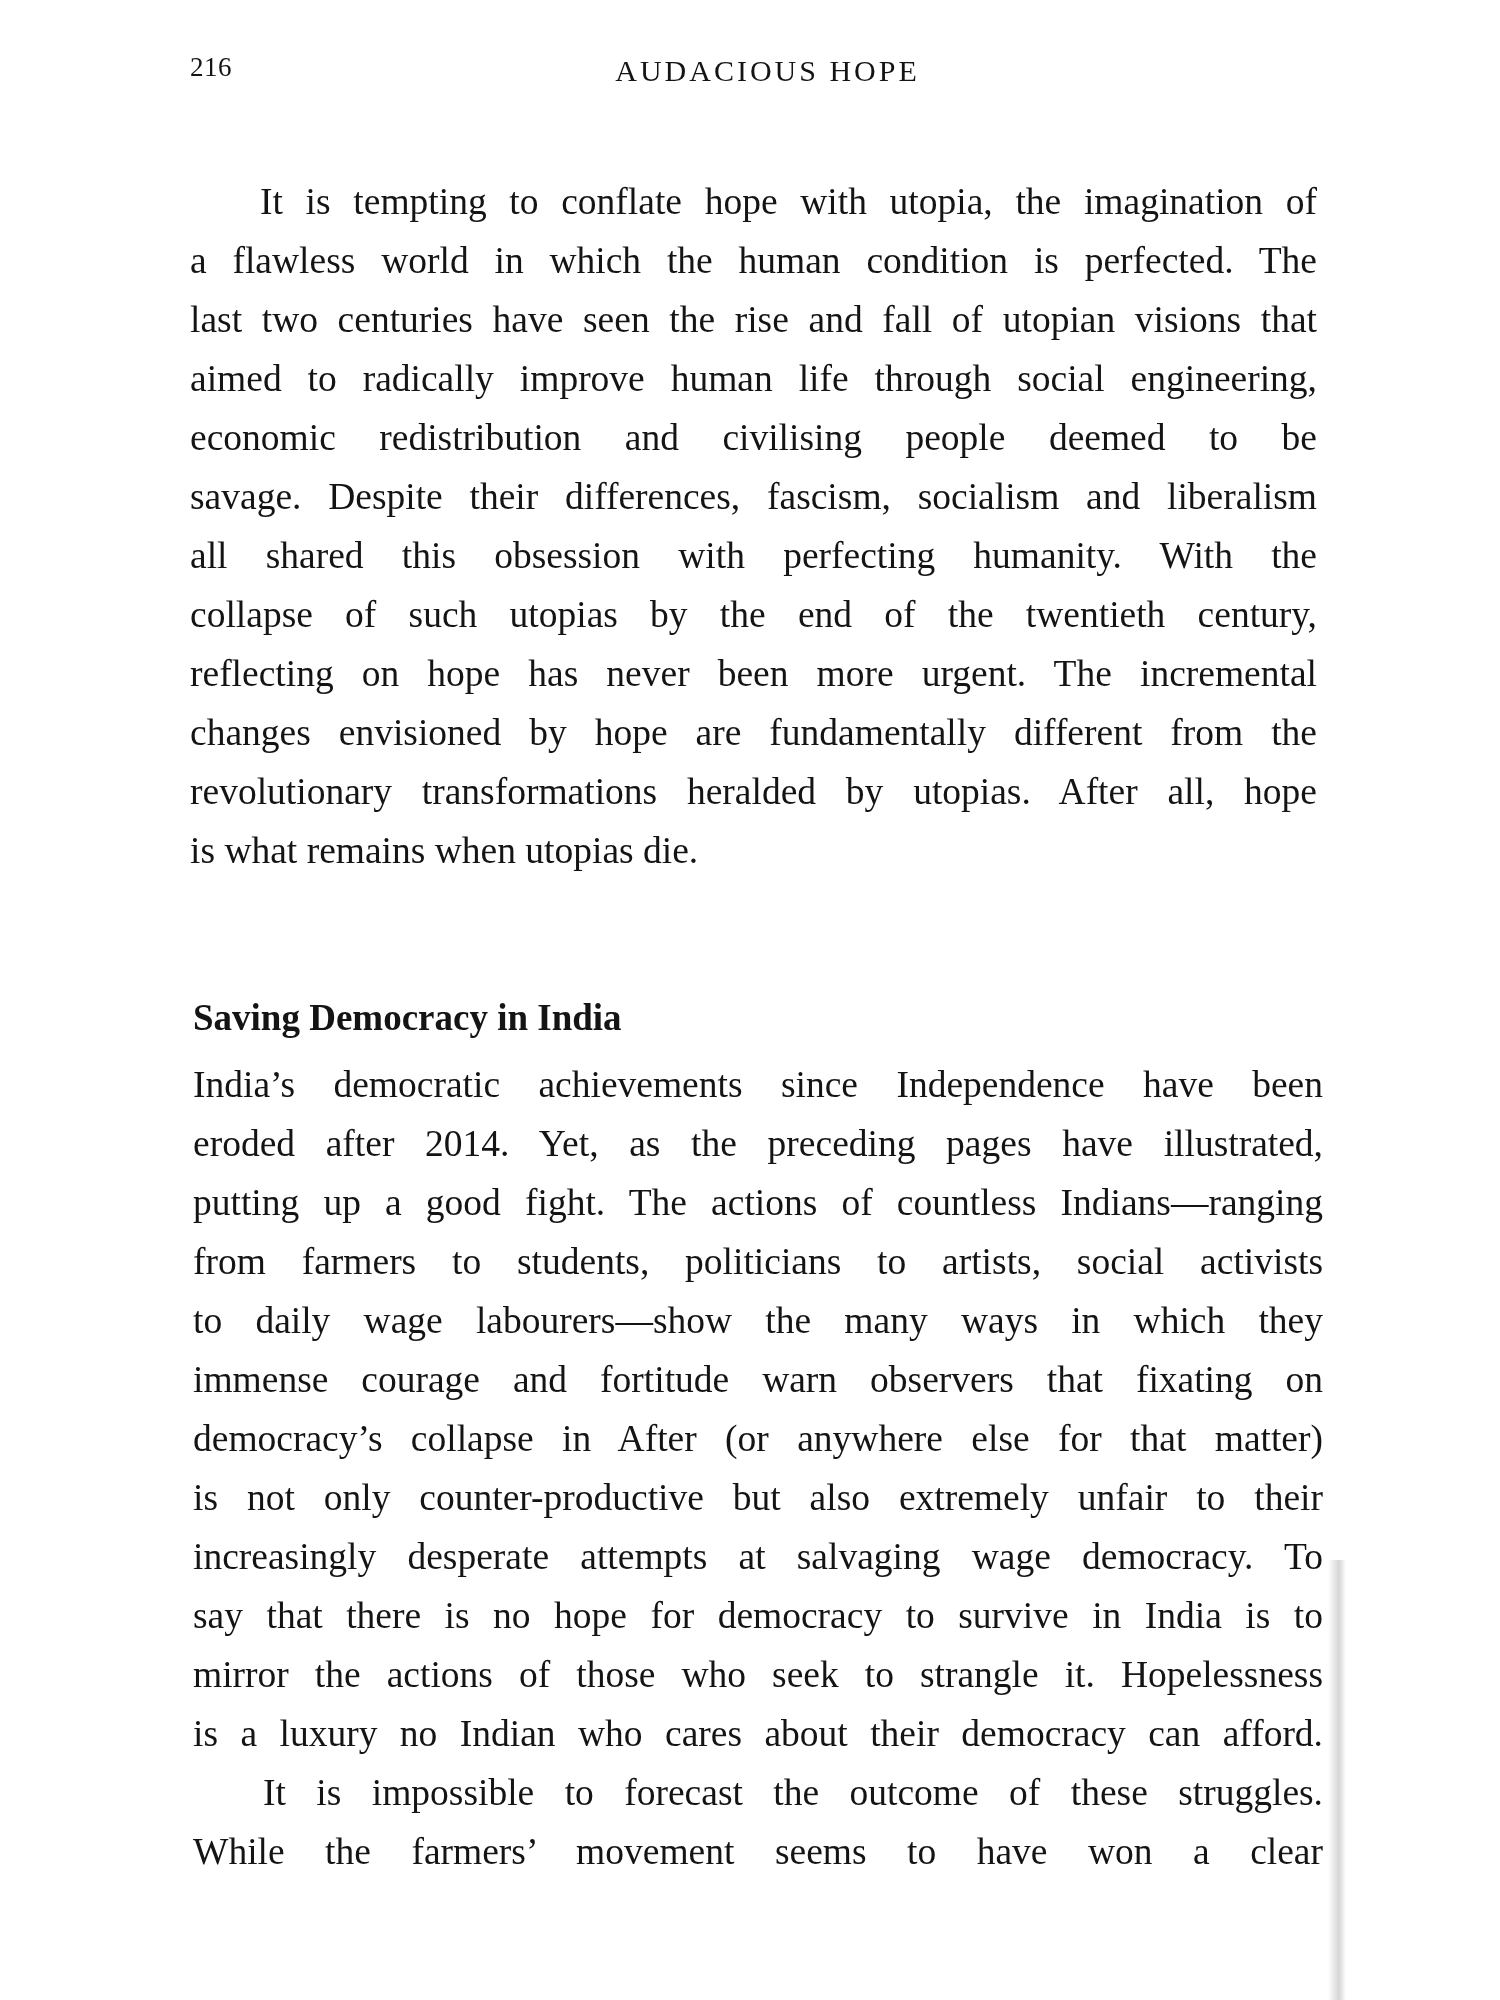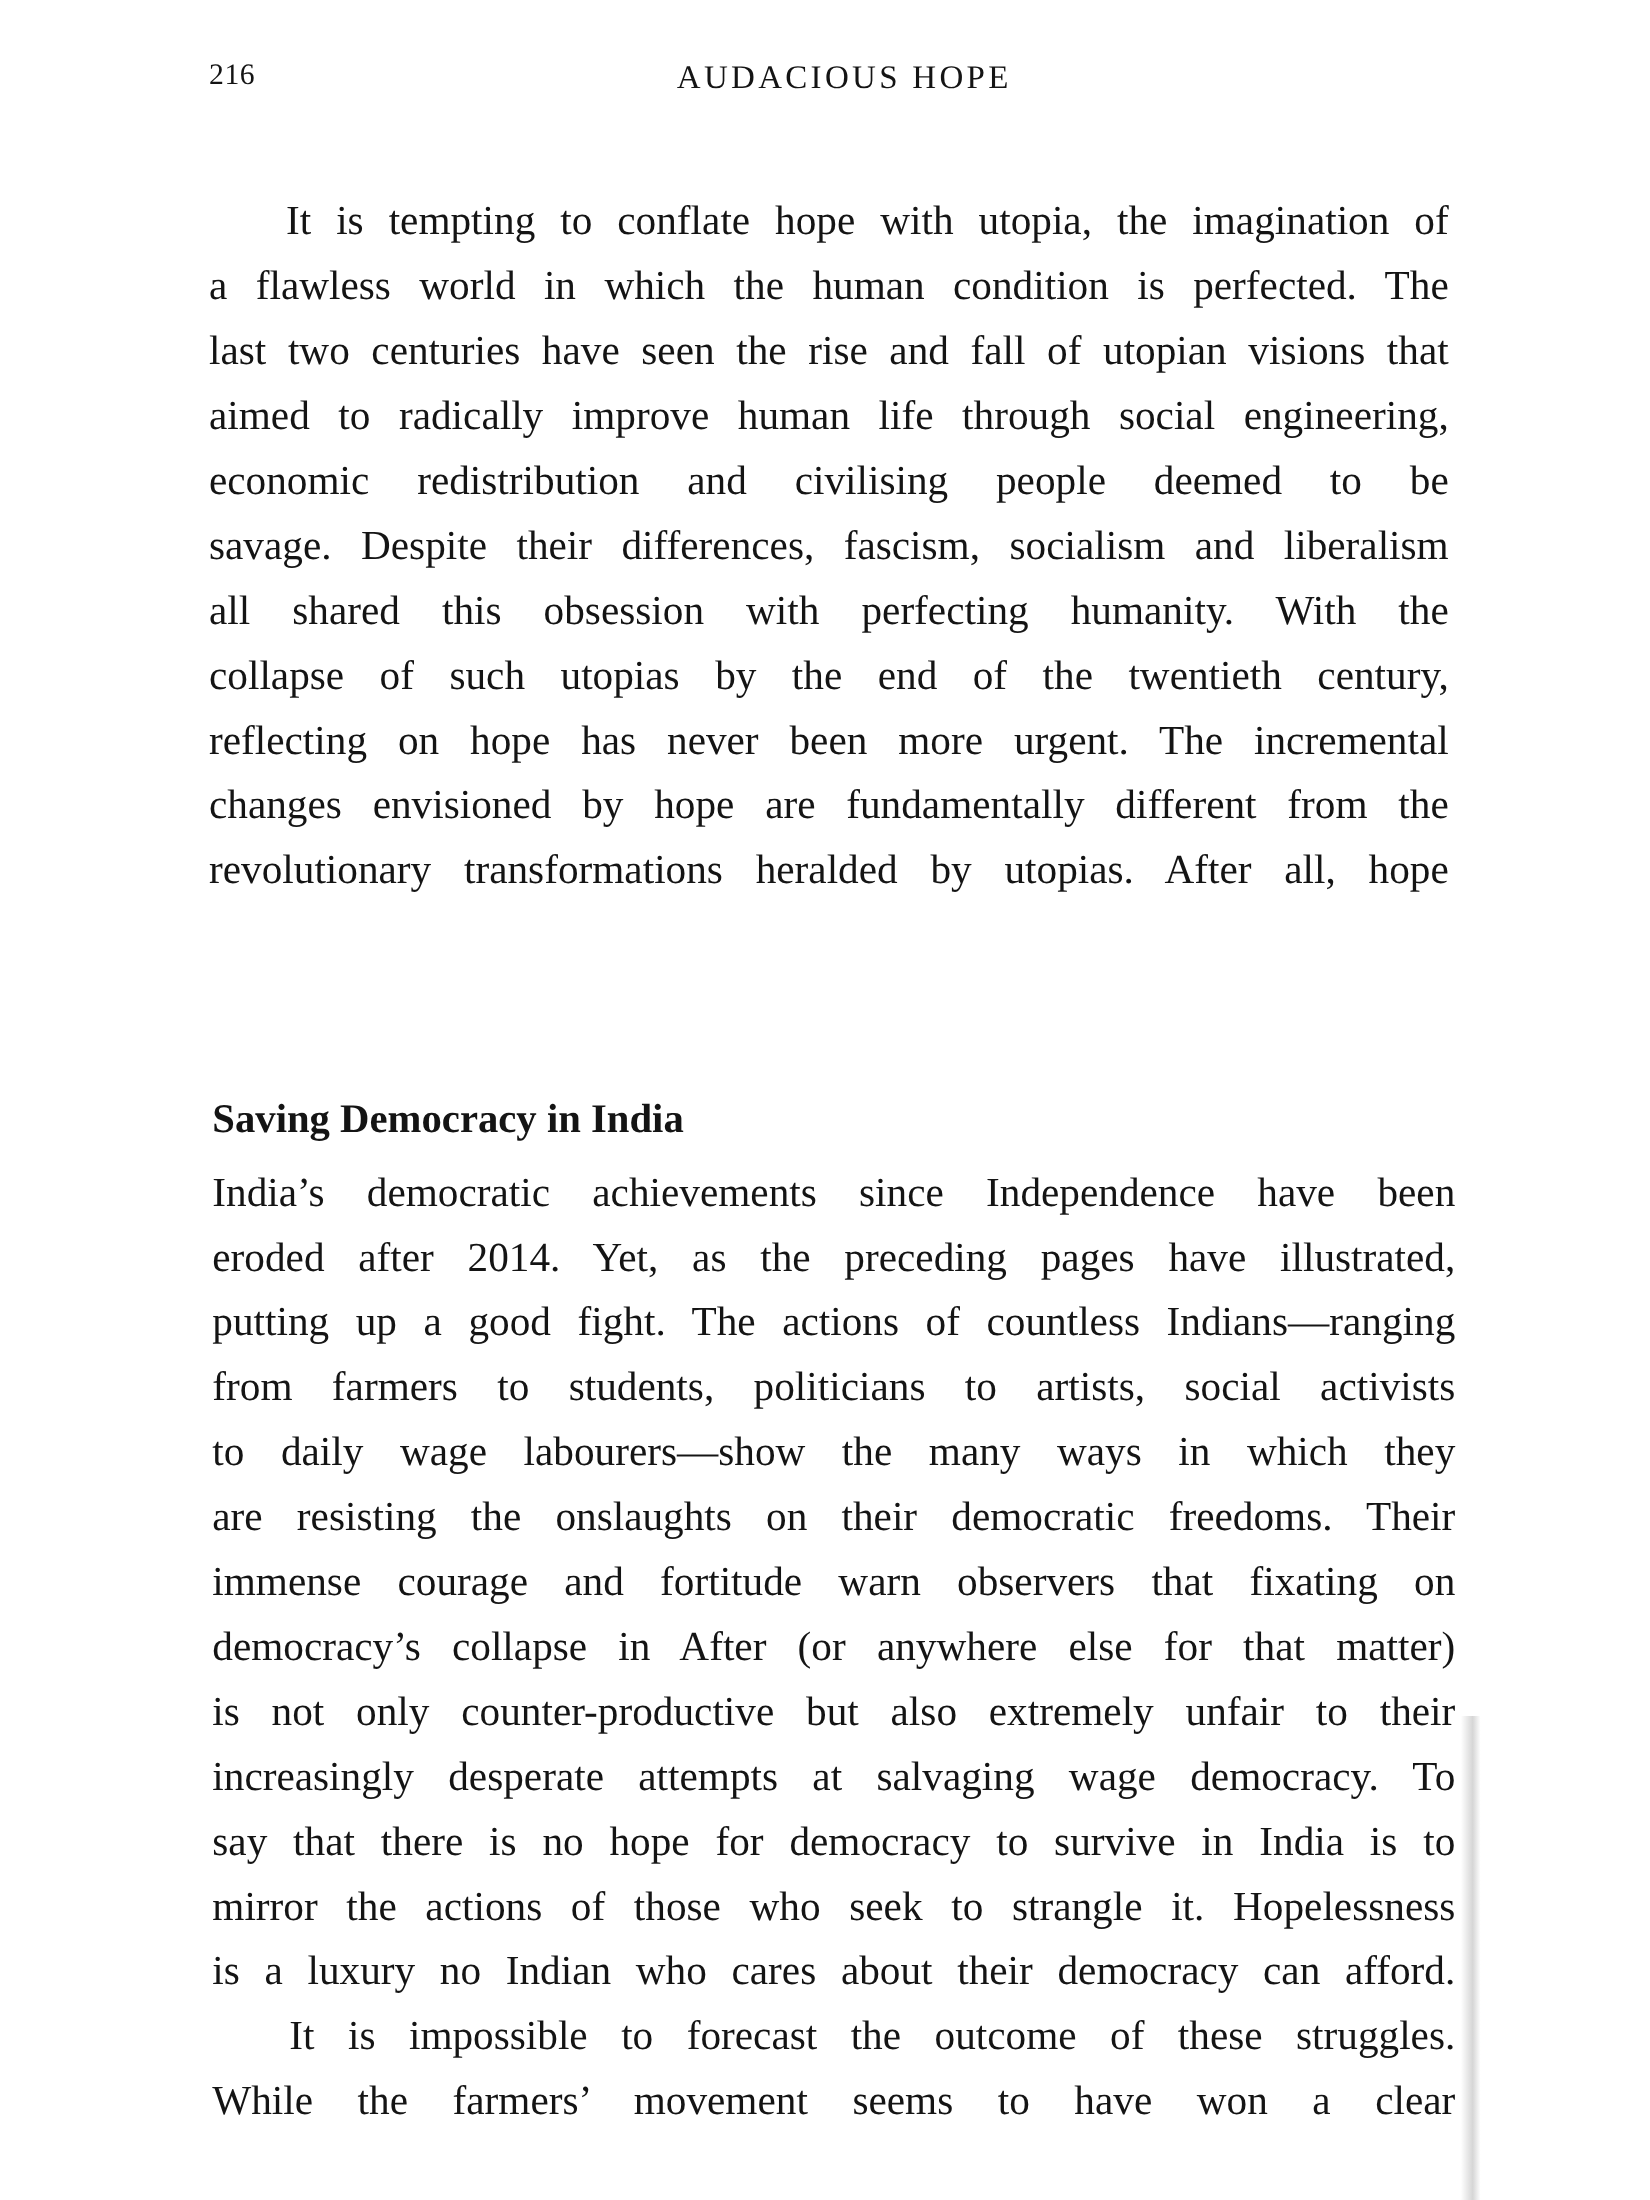--- a/index.html
+++ b/index.html
@@ -33,31 +33,31 @@
     <span class="line">a flawless world in which the human condition is perfected. The</span>
     <span class="line">last two centuries have seen the rise and fall of utopian visions that</span>
     <span class="line">aimed to radically improve human life through social engineering,</span>
     <span class="line">economic redistribution and civilising people deemed to be</span>
     <span class="line">savage. Despite their differences, fascism, socialism and liberalism</span>
     <span class="line">all shared this obsession with perfecting humanity. With the</span>
     <span class="line">collapse of such utopias by the end of the twentieth century,</span>
     <span class="line">reflecting on hope has never been more urgent. The incremental</span>
     <span class="line">changes envisioned by hope are fundamentally different from the</span>
     <span class="line">revolutionary transformations heralded by utopias. After all, hope</span>
+    <span class="line last">is what remains when utopias die.</span>
   </div>
 
   <h2 class="heading">Saving Democracy in India</h2>
 
   <div class="body p2">
     <span class="line">India’s democratic achievements since Independence have been</span>
     <span class="line">eroded after 2014. Yet, as the preceding pages have illustrated,</span>
     <span class="line">putting up a good fight. The actions of countless Indians—ranging</span>
     <span class="line">from farmers to students, politicians to artists, social activists</span>
     <span class="line">to daily wage labourers—show the many ways in which they</span>
-    <span class="line">are resisting the onslaughts on their democratic freedoms. Their</span>
     <span class="line">immense courage and fortitude warn observers that fixating on</span>
     <span class="line">democracy’s collapse in After (or anywhere else for that matter)</span>
     <span class="line">is not only counter-productive but also extremely unfair to their</span>
     <span class="line">increasingly desperate attempts at salvaging wage democracy. To</span>
     <span class="line">say that there is no hope for democracy to survive in India is to</span>
     <span class="line">mirror the actions of those who seek to strangle it. Hopelessness</span>
     <span class="line">is a luxury no Indian who cares about their democracy can afford.</span>
     <span class="line indent">It is impossible to forecast the outcome of these struggles.</span>
     <span class="line">While the farmers’ movement seems to have won a clear</span>
   </div>

